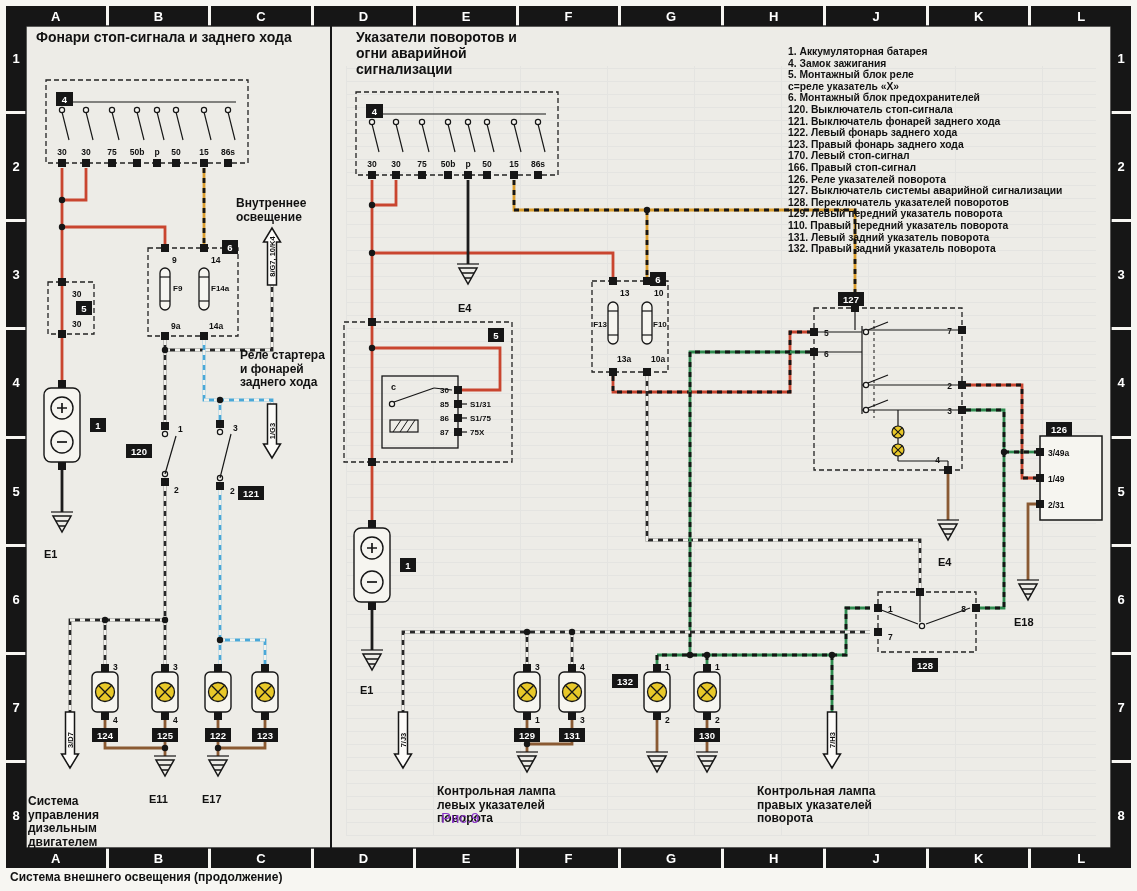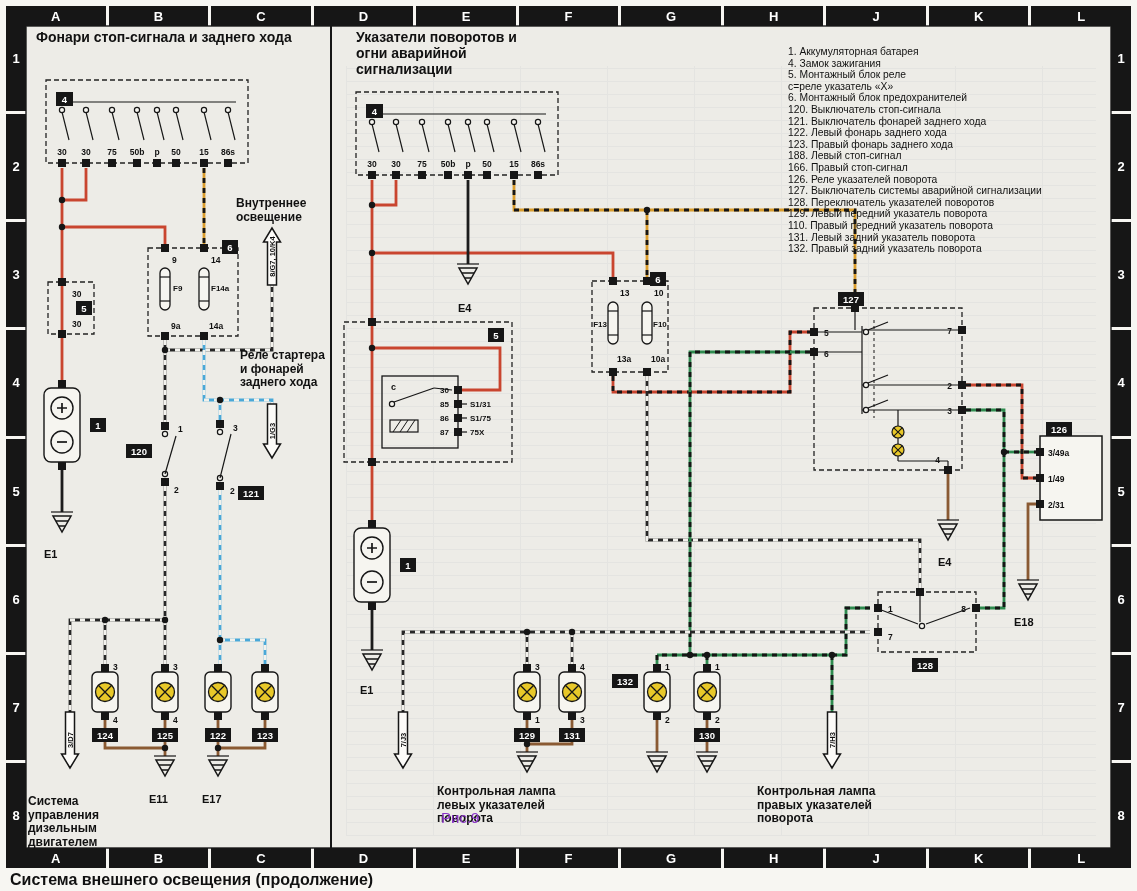--- a/index.html
+++ b/index.html
@@ -11,22 +11,22 @@
   #scene{position:absolute;left:0;top:0;z-index:2}
   .band{position:absolute;display:flex;gap:3px;z-index:4}
   .band span{flex:1;background:var(--frame,#161616);color:#fff;display:flex;align-items:center;justify-content:center;font-weight:bold;font-size:13px}
   .band-top{left:6px;top:6px;width:1125px;height:20px}
   .band-bottom{left:6px;top:848px;width:1125px;height:20px}
   .band-left{left:6px;top:6px;width:20px;height:862px;flex-direction:column}
   .band-right{left:1111px;top:6px;width:20px;height:862px;flex-direction:column}
   .ov{position:absolute;z-index:3;font-weight:bold;color:#111;line-height:1.14}
   .fs11{font-size:14px}.fs10{font-size:12px}
   #legend{left:788px;top:46px;width:322px}
-  .legend-item{font-size:10.3px;line-height:11.6px;white-space:nowrap;font-weight:normal}
-  #footer{left:10px;top:871px;font-size:16px}
+  .legend-item{font-size:10.3px;line-height:11.6px;white-space:nowrap;font-weight:bold}
+  #footer{left:10px;top:871px;font-size:12px}
   #caption{left:441px;top:809px;font-size:15px;font-weight:normal;color:var(--caption_violet,#8b35c9)}
   text{font-family:"Liberation Sans",sans-serif;fill:#111}
 </style>
 </head>
 <body>
 
 <div class="paper">
   <div class="ghost"></div>
 </div>
 
@@ -539,21 +539,21 @@
 <div class="ov" id="legend">
     <div class="legend-item">1. Аккумуляторная батарея</div>
     <div class="legend-item">4. Замок зажигания</div>
     <div class="legend-item">5. Монтажный блок реле</div>
     <div class="legend-item">c=реле указатель «X»</div>
     <div class="legend-item">6. Монтажный блок предохранителей</div>
     <div class="legend-item">120. Выключатель стоп-сигнала</div>
     <div class="legend-item">121. Выключатель фонарей заднего хода</div>
     <div class="legend-item">122. Левый фонарь заднего хода</div>
     <div class="legend-item">123. Правый фонарь заднего хода</div>
-    <div class="legend-item">188. Левый стоп-сигнал</div>
+    <div class="legend-item">170. Левый стоп-сигнал</div>
     <div class="legend-item">166. Правый стоп-сигнал</div>
     <div class="legend-item">126. Реле указателей поворота</div>
     <div class="legend-item">127. Выключатель системы аварийной сигнализации</div>
     <div class="legend-item">128. Переключатель указателей поворотов</div>
     <div class="legend-item">129. Левый передний указатель поворота</div>
     <div class="legend-item">110. Правый передний указатель поворота</div>
     <div class="legend-item">131. Левый задний указатель поворота</div>
     <div class="legend-item">132. Правый задний указатель поворота</div>
   </div>
 <div class="ov fs10" style="left:236px;top:197px;width:74px">Внутреннее освещение</div>

